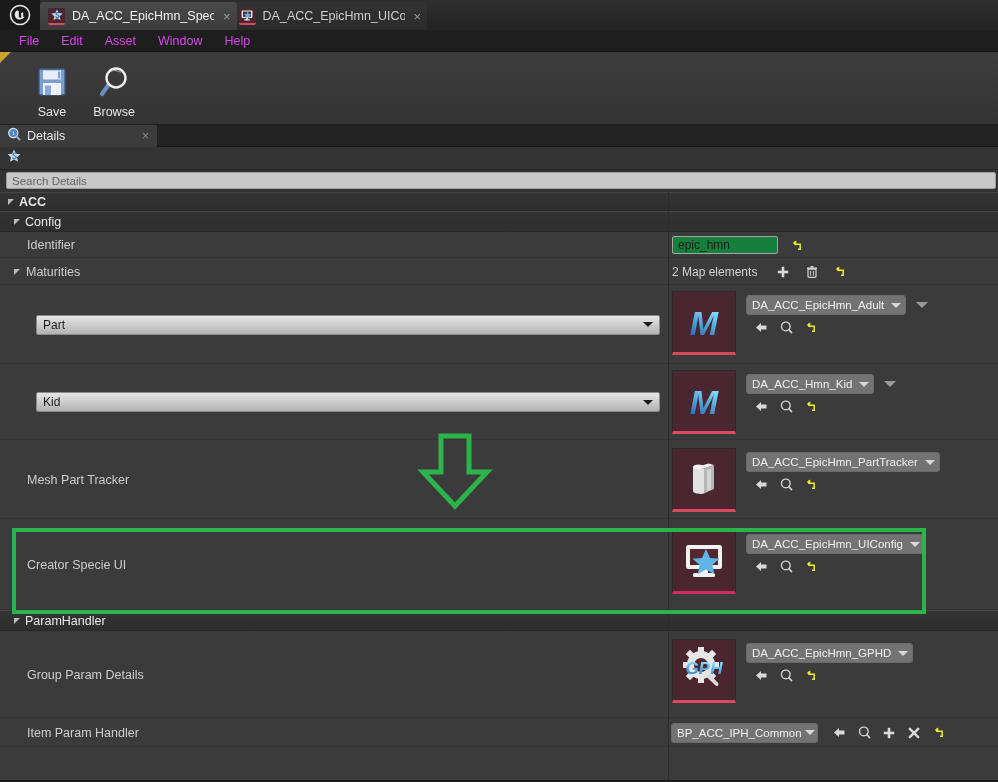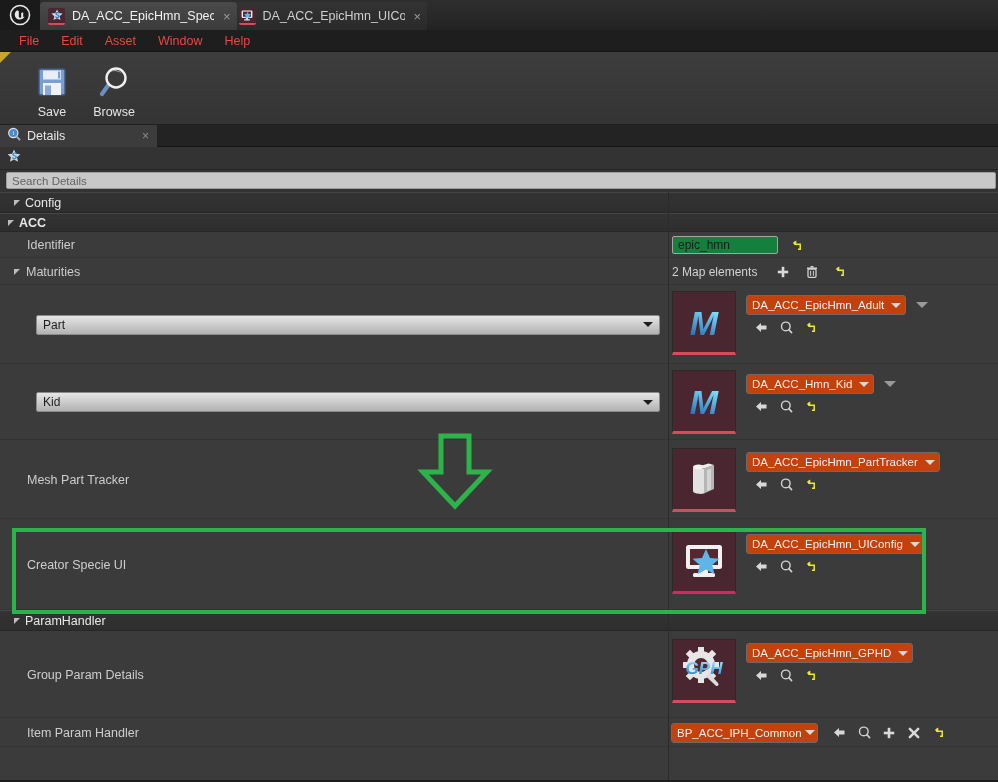--- a/index.html
+++ b/index.html
@@ -70,21 +70,21 @@
   
   .menubar {
     height: 22px;
     background: #1e1e1e;
     display: flex; align-items: center;
     padding-left: 8px;
     border-bottom: 1px solid #151515;
   }
   .menu-item {
     font-size: 12.5px;
-    color: #ef4444;
+    color: #d946ef;
     padding: 2px 11px;
   }
 
   
   .toolbar {
     height: 73px;
     background: linear-gradient(#3d3d3d, #343434);
     display: flex;
     align-items: flex-start;
     padding: 5px 0 0 21px;
@@ -232,21 +232,21 @@
     border-radius: 2px;
     display: flex; align-items: center;
     padding: 0 5px;
     font-size: 12px;
     color: #1b1b1b;
   }
 
   
   .asset-combo {
     height: 20px;
-    background: #c2410c;
+    background: #737373;
     border: 1px solid #6a6a6a;
     border-radius: 3px;
     display: flex; align-items: center;
     padding: 0 4px 0 5px;
     font-size: 11.5px;
     color: #f0f0f0;
     white-space: nowrap;
   }
   .asset-combo .caret { margin-left: 7px; }
 
@@ -404,28 +404,28 @@
 </div>
 
 <div class="searchrow">
   <div class="searchbox" title="Search Details">Search Details</div>
 </div>
 
 <div class="tree">
 
   <div class="col-split"></div>
 
+  <div class="cat-row cat-l0">
+    <span class="tri"></span>
+    <span>ACC</span>
+  </div>
+
   <div class="cat-row cat-l1">
     <span class="tri"></span>
     <span>Config</span>
-  </div>
-
-  <div class="cat-row cat-l0">
-    <span class="tri"></span>
-    <span>ACC</span>
   </div>
 
   <div class="prop-row" style="height:26px">
     <div class="prop-name" style="height:26px">Identifier</div>
     <div class="prop-val" style="height:26px; gap:12px;">
       <div class="text-input">epic_hmn</div>
       <span class="mini">
         <svg width="13" height="13" viewBox="0 0 13 13">
           <path d="M4 2.5 L4 5.2 L9.2 5.2 L9.2 10.2 L7.0 10.2" fill="none" stroke="#ecea2e" stroke-width="1.5"></path>
           <path d="M1.7 4 L5.3 1.6 L5.3 6.4 Z" fill="#ecea2e"></path>

